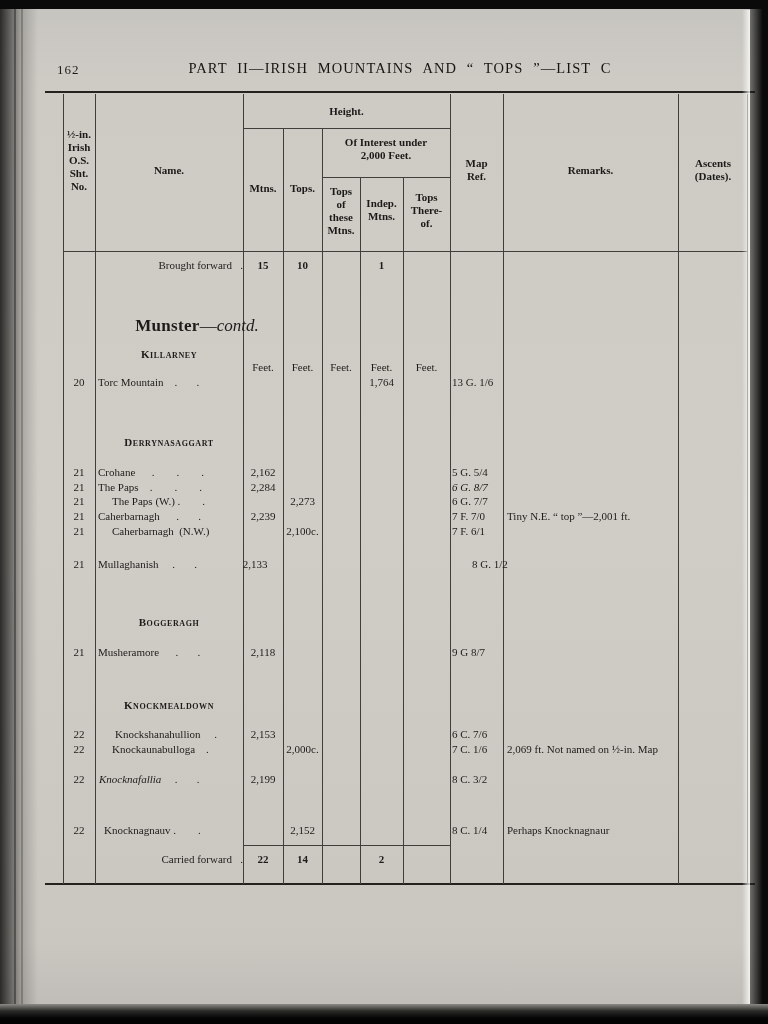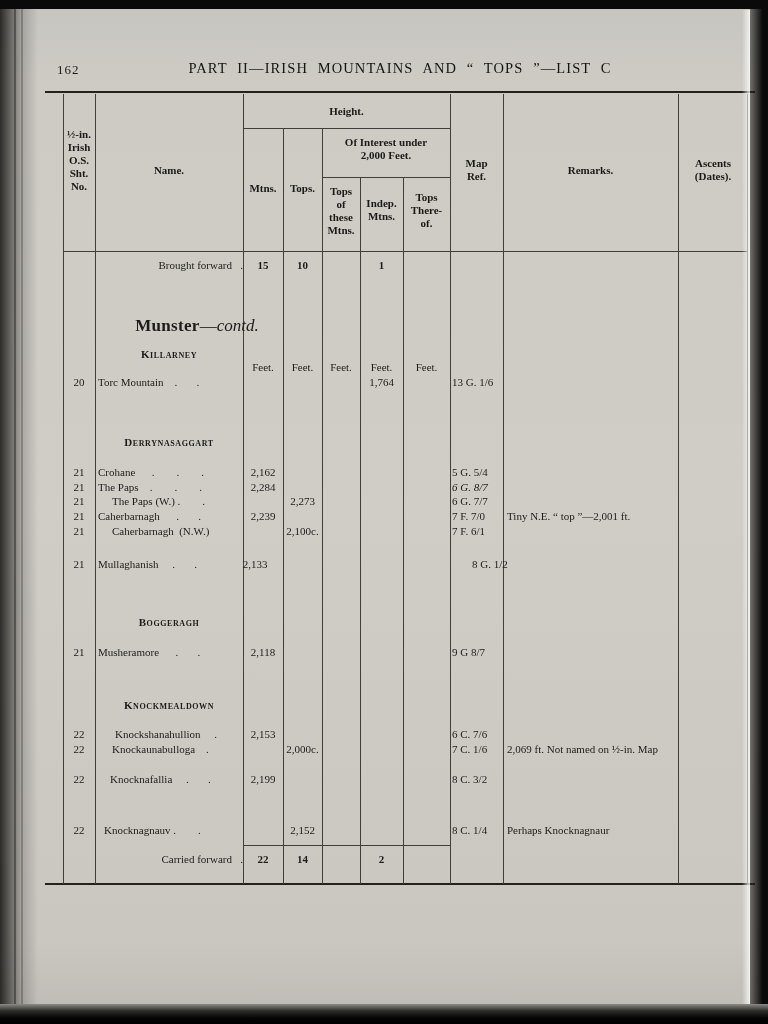--- a/index.html
+++ b/index.html
@@ -185,21 +185,21 @@
           </div>
           <div class="trow data" style="top: 650px;">
             <div class="cell num" style="left: 0px; width: 32px;">22</div>
             <div class="cell name-cell" style="left: 32px; width: 148px; padding-left: 17px;">Knockaunabulloga    .</div>
             <div class="cell num" style="left: 220px; width: 39px;">2,000c.</div>
             <div class="cell map-cell" style="left: 387px; width: 53px;">7 C. 1/6</div>
             <div class="cell remark" style="left: 444px; width: 173px;">2,069 ft.  Not named on ½-in. Map</div>
           </div>
           <div class="trow data" style="top: 680px;">
             <div class="cell num" style="left: 0px; width: 32px;">22</div>
-            <div class="cell name-cell" style="left: 44px; width: 148px;">Knocknafallia     .       .</div>
+            <div class="cell name-cell" style="left: 33px; width: 148px; font-style: italic;">Knocknafallia     .       .</div>
             <div class="cell num" style="left: 180px; width: 40px;">2,199</div>
             <div class="cell map-cell" style="left: 387px; width: 53px;">8 C. 3/2</div>
           </div>
           <div class="trow data" style="top: 731px;">
             <div class="cell num" style="left: 0px; width: 32px;">22</div>
             <div class="cell name-cell" style="left: 24px; width: 148px; padding-left: 17px;">Knocknagnauv .        .</div>
             <div class="cell num" style="left: 220px; width: 39px;">2,152</div>
             <div class="cell map-cell" style="left: 387px; width: 53px;">8 C. 1/4</div>
             <div class="cell remark" style="left: 444px; width: 173px;">Perhaps Knocknagnaur</div>
           </div>

